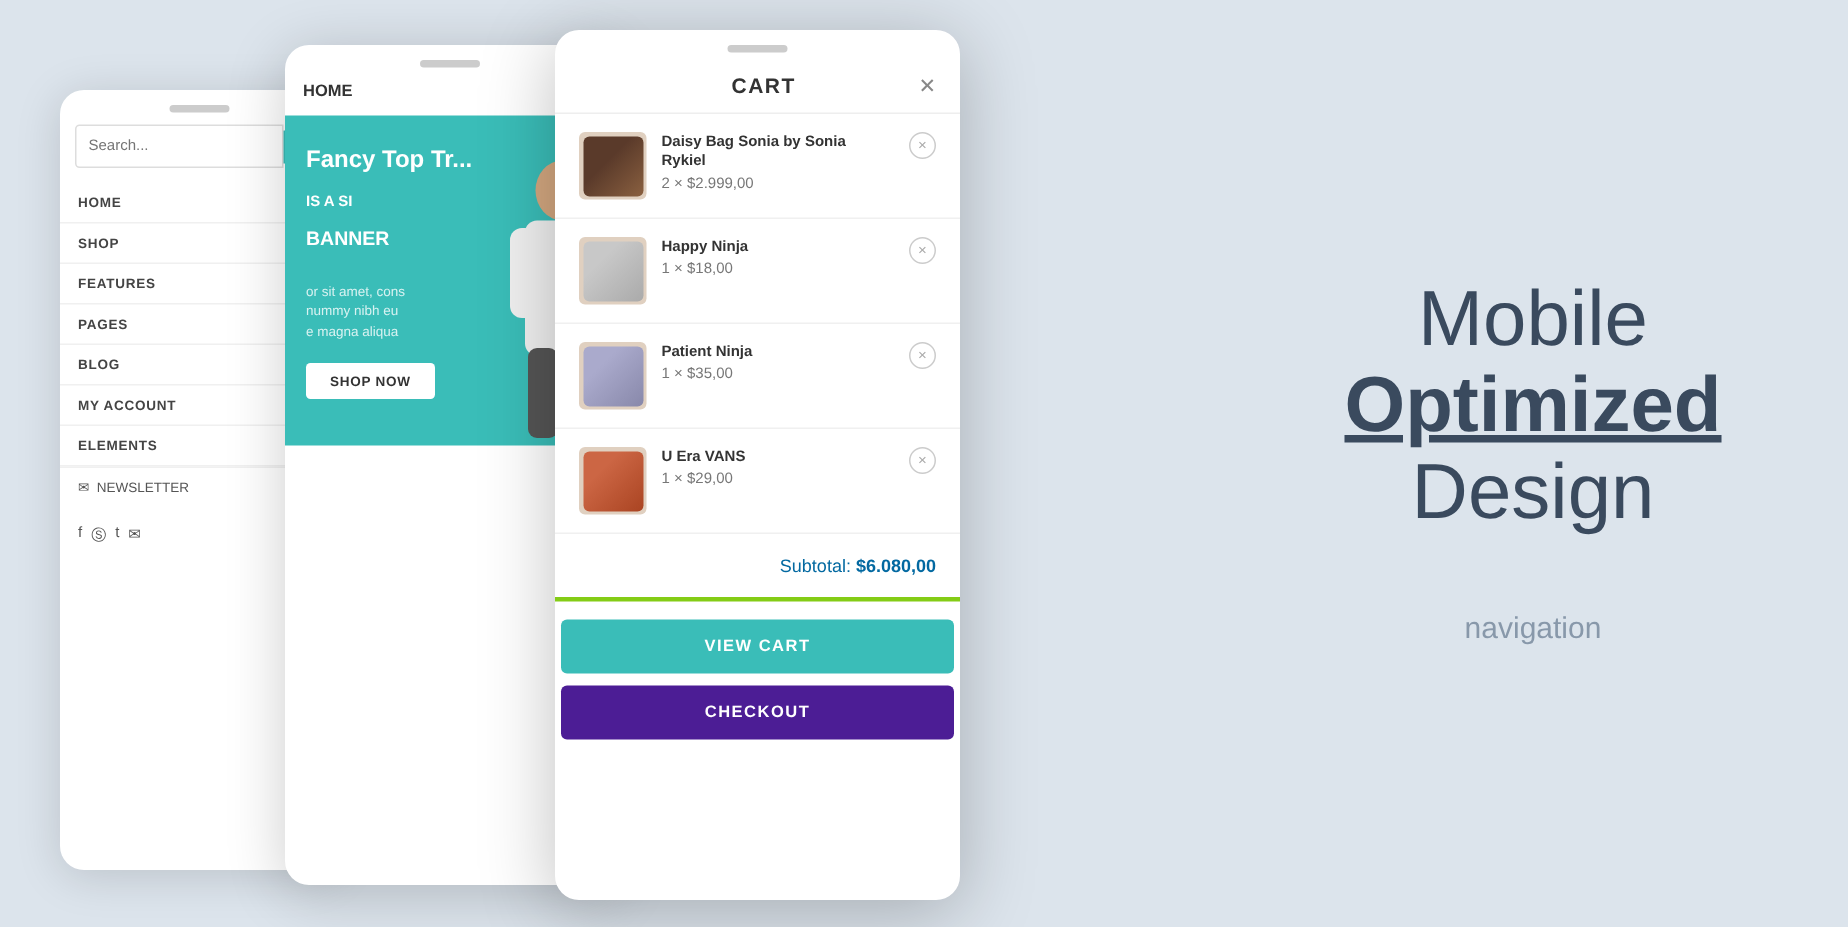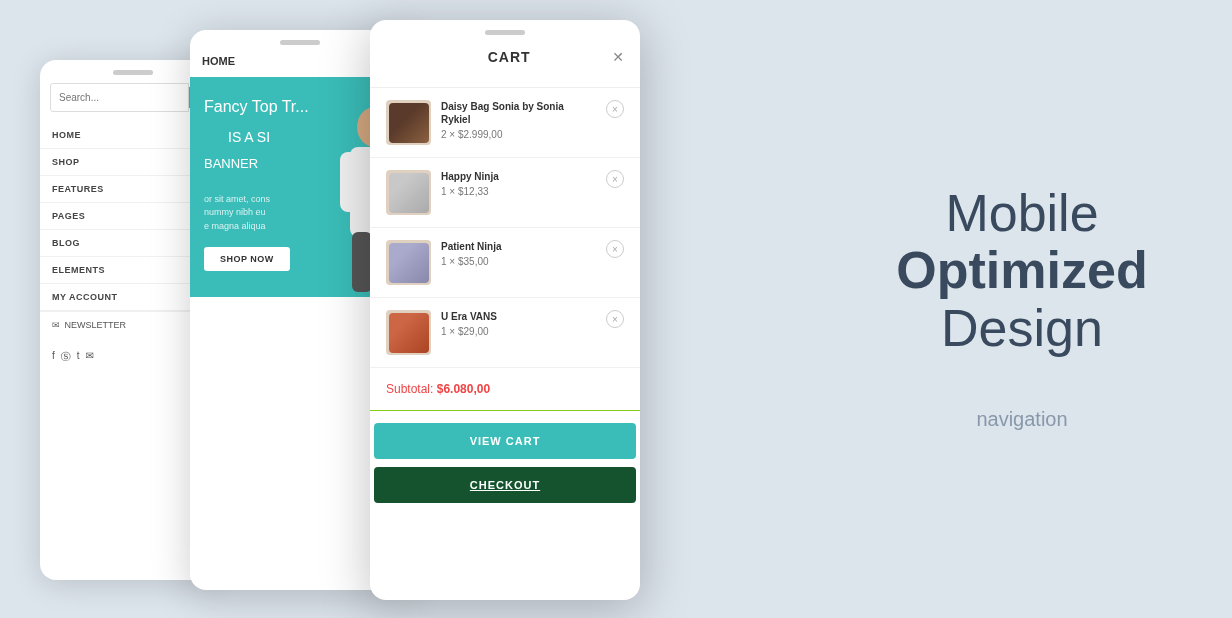--- a/index.html
+++ b/index.html
@@ -136,21 +136,21 @@
     }
     .teal-banner {
       background: #3abdb8;
       padding: 20px 14px;
       min-height: 220px;
       position: relative;
       overflow: hidden;
     }
     .teal-banner-text {
       font-size: 16px;
-      font-weight: 400;
+      font-weight: 700;
       color: #fff;
       line-height: 1.3;
       margin-bottom: 10px;
     }
     .teal-banner-sub {
       font-size: 9px;
       color: rgba(255,255,255,0.8);
       line-height: 1.5;
       margin-bottom: 14px;
       margin-top: 20px;
@@ -191,21 +191,21 @@
       width: 40px;
       height: 5px;
       background: #ccc;
       border-radius: 3px;
       margin: 10px auto 0;
     }
     .cart-modal-header {
       display: flex;
       justify-content: space-between;
       align-items: center;
-      padding: 14px 16px 22px;
+      padding: 14px 16px 10px;
       border-bottom: 1px solid #eee;
     }
     .cart-modal-title {
       font-size: 14px;
       font-weight: 700;
       letter-spacing: 1px;
       color: #333;
       flex: 1;
       text-align: center;
     }
@@ -260,24 +260,24 @@
       color: #aaa;
       font-size: 10px;
       display: flex;
       align-items: center;
       justify-content: center;
       cursor: pointer;
       flex-shrink: 0;
     }
     .cart-subtotal {
       padding: 14px 16px;
-      text-align: left;
+      text-align: right;
       font-size: 12px;
-      color: #ef4444;
-      border-bottom: 1px solid #84cc16;
+      color: #0369a1;
+      border-bottom: 3px solid #84cc16;
     }
     .cart-subtotal strong {
       font-weight: 700;
     }
     .cart-actions {
       padding: 12px 4px;
       display: flex;
       flex-direction: column;
       gap: 8px;
     }
@@ -287,31 +287,30 @@
       border: none;
       padding: 12px;
       border-radius: 4px;
       font-size: 11px;
       font-weight: 700;
       letter-spacing: 1px;
       cursor: pointer;
       text-align: center;
     }
     .btn-checkout {
-      background: #14532d;
+      background: #4c1d95;
       color: #fff;
       border: none;
       padding: 12px;
       border-radius: 4px;
       font-size: 11px;
       font-weight: 700;
       letter-spacing: 1px;
       cursor: pointer;
       text-align: center;
-      text-decoration: underline;
     }
 
     
     .right-section {
       width: 420px;
       height: 540px;
       display: flex;
       flex-direction: column;
       align-items: center;
       justify-content: center;
@@ -321,20 +320,21 @@
     .promo-title {
       font-size: 52px;
       color: #3a4a5e;
       font-weight: 400;
       line-height: 1.1;
       margin-bottom: 20px;
     }
     .promo-title strong {
       font-weight: 800;
       display: block;
+      text-decoration: underline;
     }
     .promo-subtitle {
       font-size: 20px;
       color: #8898aa;
       font-weight: 400;
       line-height: 1.4;
     }
 
     
     .bag-img { background: linear-gradient(135deg, #5a3a2a 40%, #8a6040 100%); border-radius: 4px; width: 40px; height: 40px; }
@@ -366,25 +366,25 @@
       <span class="chevron">⌄</span>
     </div>
     <div class="sidebar-nav-item">
       <span>PAGES</span>
       <span class="chevron">⌄</span>
     </div>
     <div class="sidebar-nav-item">
       <span>BLOG</span>
     </div>
     <div class="sidebar-nav-item">
-      <span>ELEMENTS</span>
-    </div>
-    <div class="sidebar-nav-item">
       <span>MY ACCOUNT</span>
       <span class="chevron">⌄</span>
+    </div>
+    <div class="sidebar-nav-item">
+      <span>ELEMENTS</span>
     </div>
     <div class="sidebar-newsletter">
       <span>✉</span>
       <span>NEWSLETTER</span>
     </div>
     <div class="sidebar-social">
       <span>f</span>
       <span>Ⓢ</span>
       <span>t</span>
       <span>✉</span>
@@ -392,21 +392,21 @@
   </div>
 
   <div class="phone-banner">
     <div class="phone-banner-bar"></div>
     <div class="banner-header">
       <span>HOME</span>
       <span class="cart-icon">🛒</span>
     </div>
     <div class="teal-banner">
       <div class="teal-banner-text">Fancy Top Tr...</div>
-      <div class="teal-banner-text" style="font-size:14px;margin-left:24px;">IS A SI</div>
+      <div class="teal-banner-text" style="font-size:10px;">IS A SI</div>
       <div class="teal-banner-text" style="font-size:13px;">BANNER</div>
       <div class="teal-banner-sub">or sit amet, cons<br>nummy nibh eu<br>e magna aliqua</div>
       <button class="shop-now-btn">SHOP NOW</button>
       
       <div class="banner-person">
         <svg width="90" height="200" viewBox="0 0 90 200">
           <ellipse cx="45" cy="30" rx="18" ry="20" fill="#d4a880"></ellipse>
           <rect x="20" y="50" width="50" height="90" rx="8" fill="#f0f0f0"></rect>
           <rect x="10" y="55" width="18" height="60" rx="8" fill="#f0f0f0"></rect>
           <rect x="62" y="55" width="18" height="60" rx="8" fill="#f0f0f0"></rect>
@@ -439,21 +439,21 @@
         <div class="cart-item-remove">×</div>
       </div>
 
       <div class="cart-item">
         <div class="cart-item-img">
           <div class="tshirt-img"></div>
         </div>
         <div class="cart-item-info">
           <div class="cart-item-name">Happy Ninja</div>
           <div class="cart-item-qty">
-            <span>1</span> × <span>$12,33</span>
+            <span>1</span> × <span>$18,00</span>
           </div>
         </div>
         <div class="cart-item-remove">×</div>
       </div>
 
       <div class="cart-item">
         <div class="cart-item-img">
           <div class="hoodie-img"></div>
         </div>
         <div class="cart-item-info">

